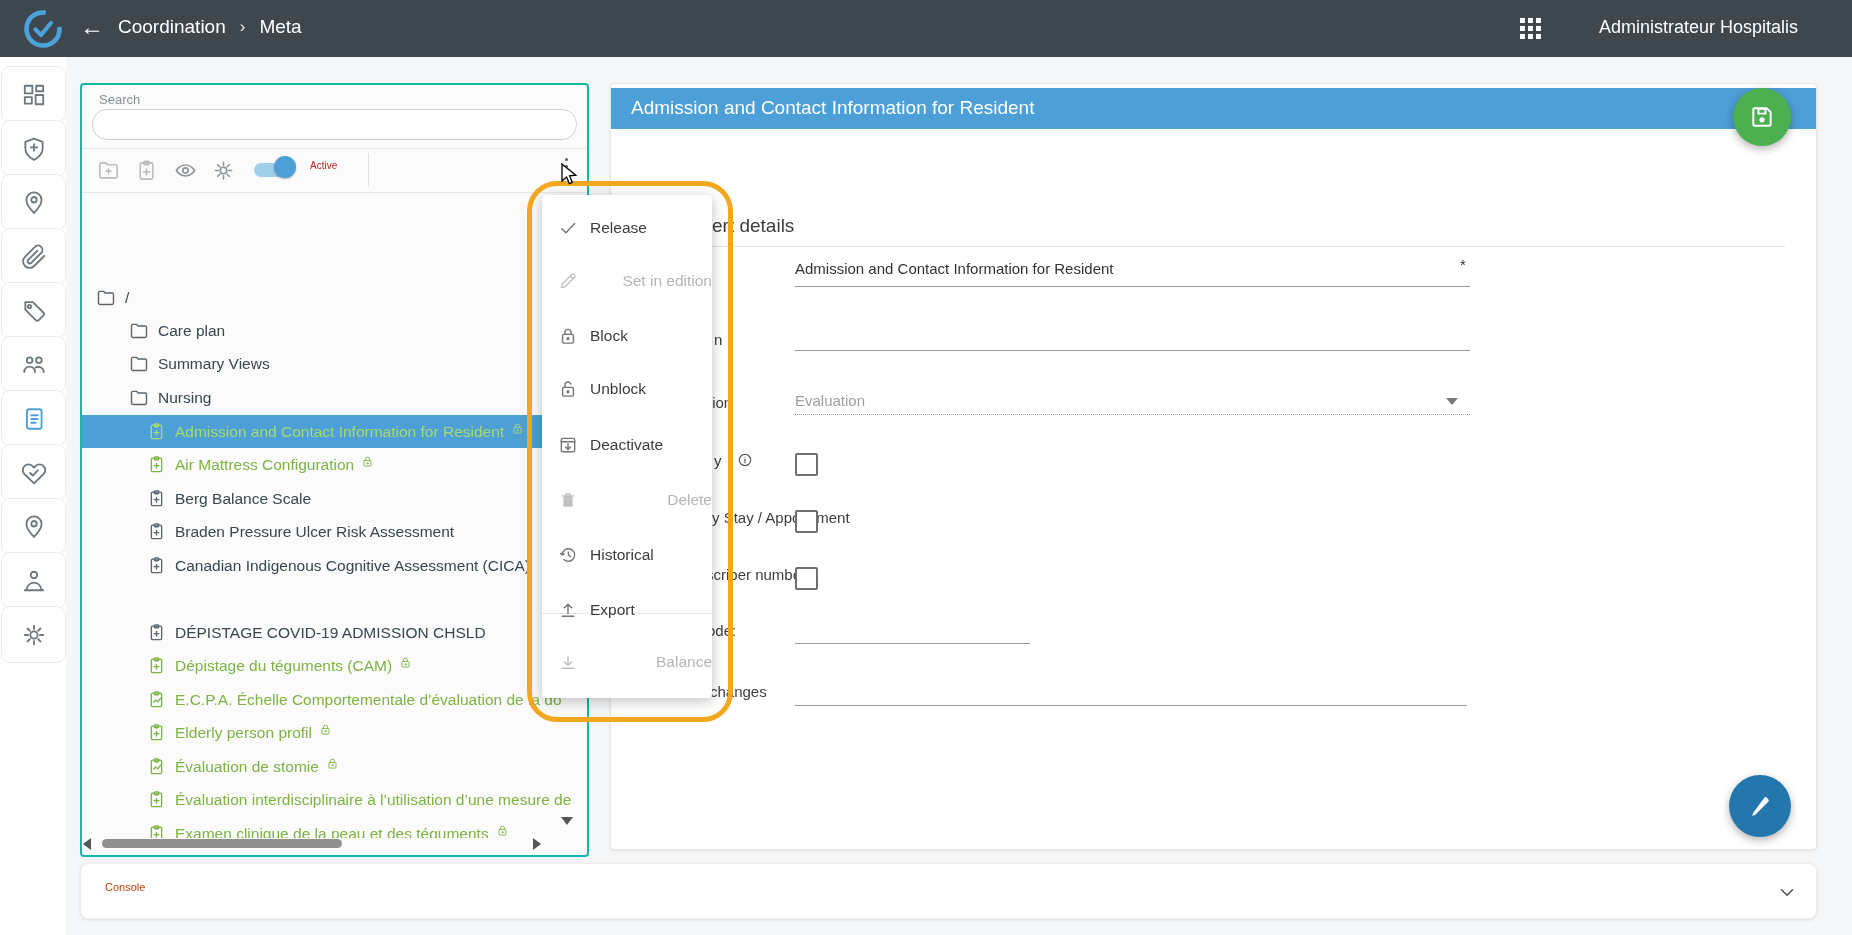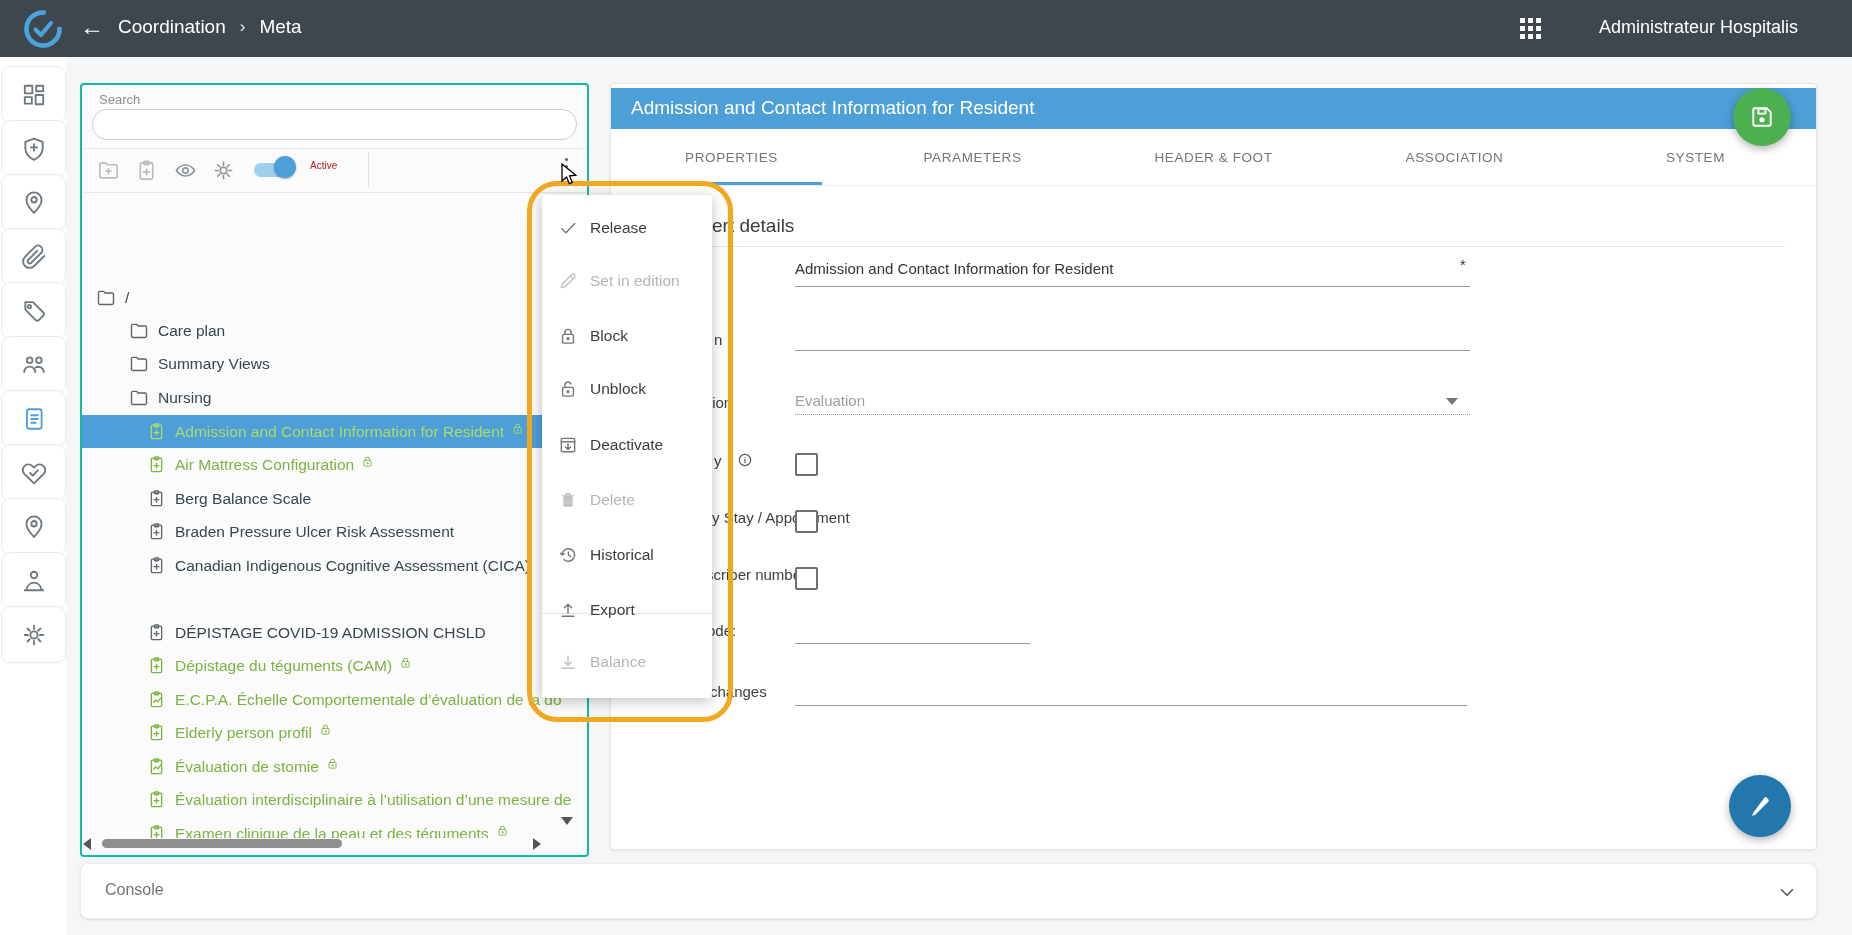--- a/index.html
+++ b/index.html
@@ -89,32 +89,32 @@
   .uline.dot{border-bottom:1px dotted #999;}
   .req{position:absolute;left:1460px;top:256px;font-size:15px;color:#333;}
   .cbx{position:absolute;width:19px;height:19px;border:2px solid #6f6f6f;border-radius:2px;background:#fff;cursor:pointer;}
   .sel-caret{position:absolute;left:1446px;top:398px;width:0;height:0;border-left:6px solid transparent;
              border-right:6px solid transparent;border-top:7px solid #777;cursor:pointer;}
   .info-ic{position:absolute;left:737px;top:452px;color:#555;cursor:pointer;}
 
   
   .console{position:absolute;left:80px;top:863px;width:1735px;height:54px;background:#fff;border:1px solid #ececec;
            border-radius:8px;box-shadow:0 1px 3px rgba(0,0,0,.10);}
-  .console .clabel{position:absolute;left:24px;top:17px;font-size:16px;color:#737373;}
+  .console .clabel{position:absolute;left:24px;top:17px;font-size:11px;color:#c2410c;}
   .console .cchev{position:absolute;left:1695px;top:17px;color:#555;cursor:pointer;}
 
   
   .menu-ring{position:absolute;left:527px;top:181px;width:196px;height:531px;border:5px solid #f2a71e;
              border-radius:30px;pointer-events:none;z-index:40;}
   .cmenu{position:absolute;left:542px;top:195px;width:170px;height:503px;background:#fff;border-radius:4px;
          box-shadow:0 3px 14px rgba(0,0,0,.25);z-index:30;}
   .mitem{position:absolute;left:0;width:170px;height:48px;display:flex;align-items:center;cursor:pointer;
          color:#3c3c3c;font-size:15.5px;}
   .mitem .mic{margin:0 12px 0 16px;color:#757575;flex:0 0 auto;}
-  .mitem.disabled{color:#b5b5b5;cursor:default;}
+  .mitem.disabled{color:#b5b5b5;cursor:default;justify-content:space-between;}
   .mitem.disabled .mic{color:#c2c2c2;}
   .mdiv{position:absolute;left:0;top:418px;width:170px;border-top:1px solid #e4e4e4;}
 
   .cursor{position:absolute;left:560px;top:163px;z-index:60;pointer-events:none;}
 </style>
 </head>
 <body>
 
 <svg width="0" height="0" style="position:absolute">
   <defs>
@@ -470,37 +470,20 @@
 
   <div class="tree-vscroll abs"></div>
   <div class="hscroll-left abs"></div>
   <div class="hscroll-thumb abs"></div>
   <div class="hscroll-right abs"></div>
 
   <section class="main-card">
     <div class="blue-head">
       <div class="title">Admission and Contact Information for Resident</div>
     </div>
-    <div class="tabs">
-      <div class="tab active">
-          <span>PROPERTIES</span>
-        </div>
-      <div class="tab">
-          <span>PARAMETERS</span>
-        </div>
-      <div class="tab">
-          <span>HEADER &amp; FOOT</span>
-        </div>
-      <div class="tab">
-          <span>ASSOCIATION</span>
-        </div>
-      <div class="tab">
-          <span>SYSTEM</span>
-        </div>
-    </div>
   </section>
 
   <div class="sect-title abs">ert details</div>
   <div class="sect-rule abs"></div>
 
   <div class="fval abs" style="left:795px;top:260px">Admission and Contact Information for Resident</div>
   <div class="uline abs" style="left:795px;top:271px;width:675px;height:15px"></div>
   <div class="req abs">*</div>
 
   <div class="flabel abs" style="left:714px;top:331px">n</div>

